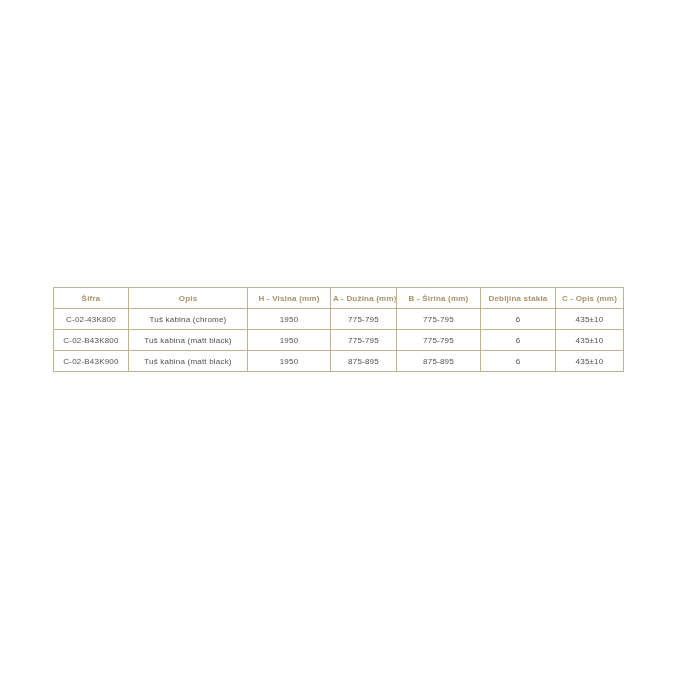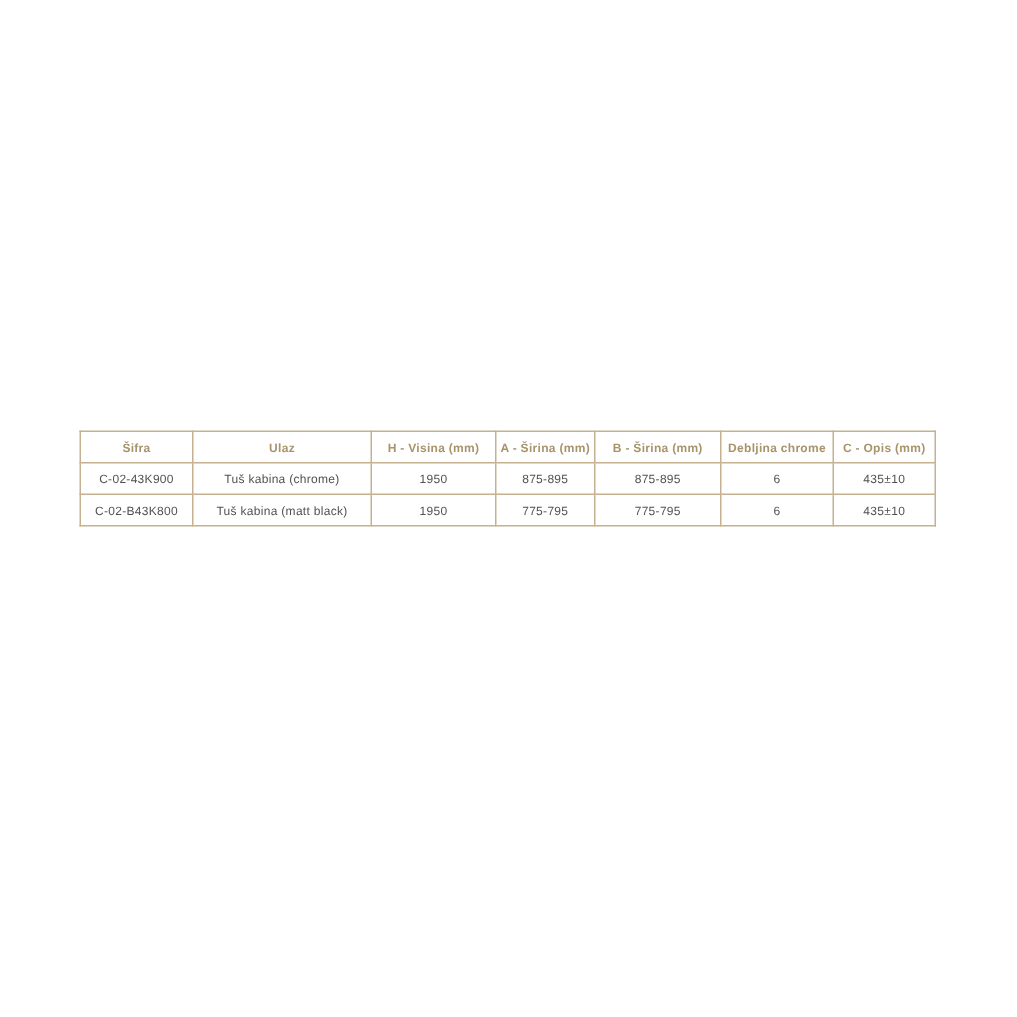--- a/index.html
+++ b/index.html
@@ -63,42 +63,51 @@
       <col class="c-opis">
       <col class="c-visina">
       <col class="c-sirina">
       <col class="c-duzina">
       <col class="c-staklo">
       <col class="c-ulaz">
     </colgroup>
     <thead>
       <tr>
         <th>Šifra</th>
-        <th>Ulaz</th>
+        <th>Opis</th>
         <th>H - Visina (mm)</th>
-        <th>A - Širina (mm)</th>
+        <th>A - Dužina (mm)</th>
         <th>B - Širina (mm)</th>
-        <th>Debljina chrome</th>
+        <th>Debljina stakla</th>
         <th>C - Opis (mm)</th>
       </tr>
     </thead>
     <tbody>
       <tr>
-        <td>C-02-43K900</td>
+        <td>C-02-43K800</td>
         <td>Tuš kabina (chrome)</td>
         <td>1950</td>
-        <td>875-895</td>
-        <td>875-895</td>
+        <td>775-795</td>
+        <td>775-795</td>
         <td>6</td>
         <td>435±10</td>
       </tr>
       <tr>
         <td>C-02-B43K800</td>
         <td>Tuš kabina (matt black)</td>
         <td>1950</td>
         <td>775-795</td>
         <td>775-795</td>
         <td>6</td>
         <td>435±10</td>
       </tr>
+      <tr>
+        <td>C-02-B43K900</td>
+        <td>Tuš kabina (matt black)</td>
+        <td>1950</td>
+        <td>875-895</td>
+        <td>875-895</td>
+        <td>6</td>
+        <td>435±10</td>
+      </tr>
     </tbody>
   </table>
 </div>
 
 </body></html>

